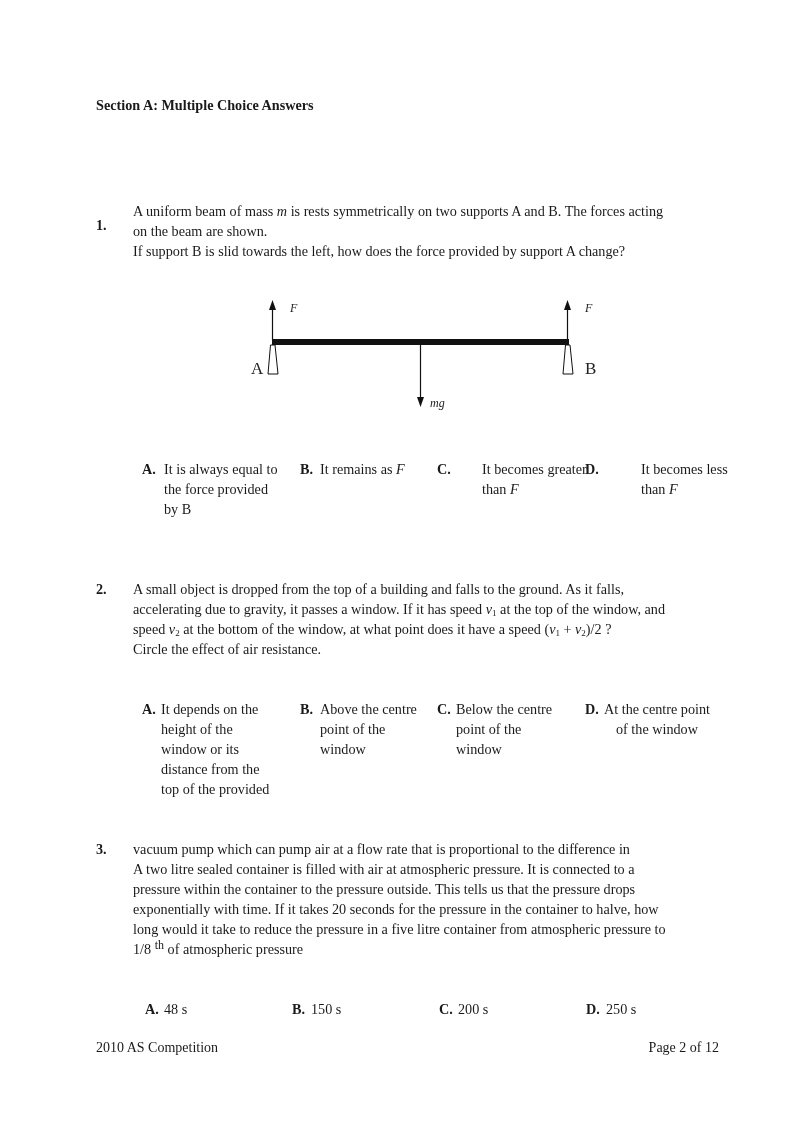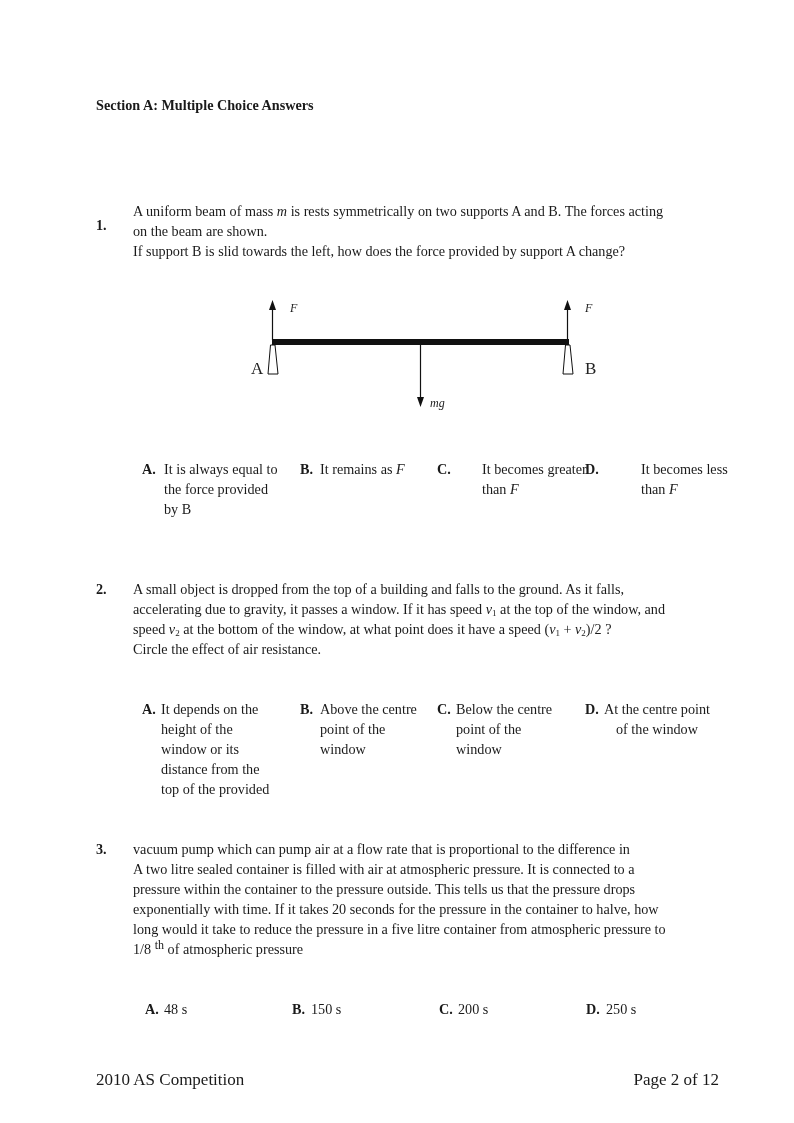--- a/index.html
+++ b/index.html
@@ -13,21 +13,21 @@
   .intro { left: 96px; top: 135px; }
   .intro div { white-space: nowrap; }
   .qnum { font-weight: bold; position: absolute; left: 96px; }
   .qtext { position: absolute; left: 133px; width: 600px; }
   .qtext div { white-space: nowrap; }
   .opt { position: absolute; }
   .opt .lbl { font-weight: bold; position: absolute; left: 0; top: 0; }
   .opt .txt { position: absolute; top: 0; white-space: nowrap; }
   .opt .txt div { white-space: nowrap; }
   i, .it { font-style: italic; }
-  .footer { font-size: 17px; top: 1070px; }
+  .footer { font-size: 14px; top: 1038px; }
   sub { font-size: 9px; vertical-align: -2px; line-height: 0; }
   sup { font-size: 12px; vertical-align: 5px; line-height: 0; }
   svg text { font-family: "Liberation Serif", "DejaVu Serif", serif; }
 </style>
 </head>
 <body>
 
 <div class="abs section-title">Section A: Multiple Choice Answers</div>
 <div class="abs intro">
 </div>

